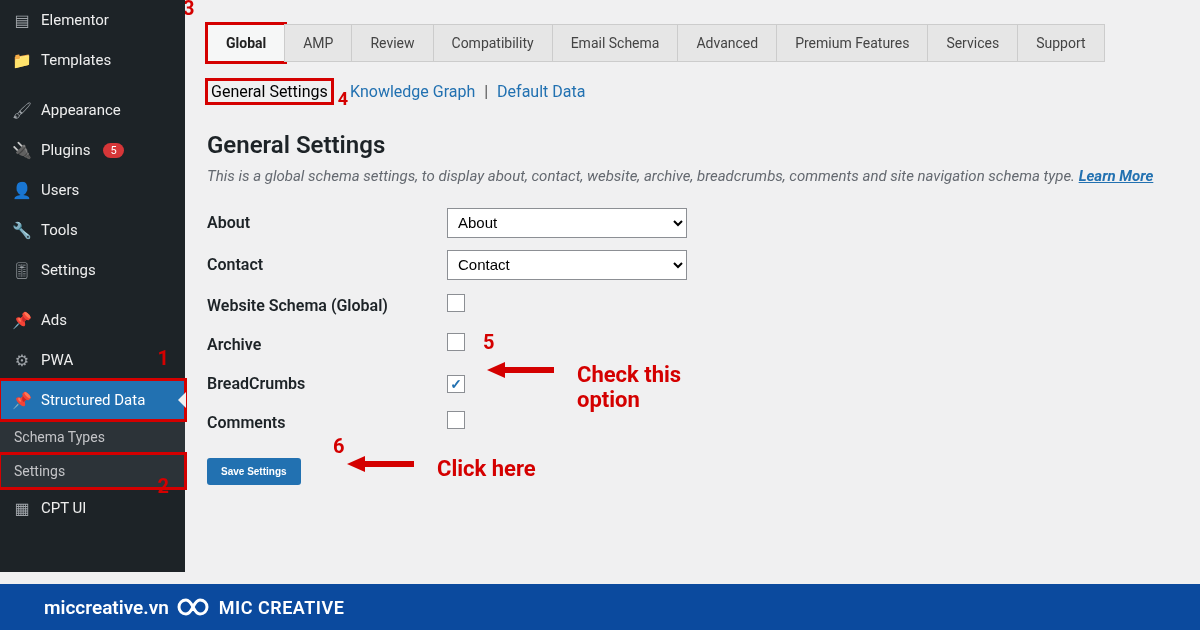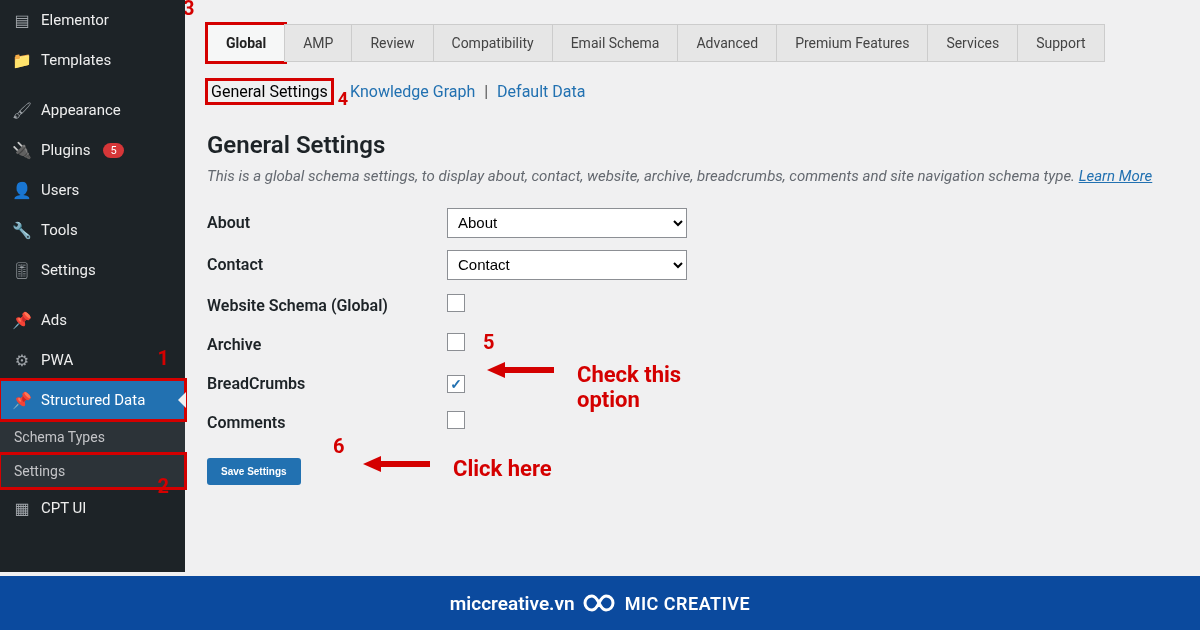--- a/index.html
+++ b/index.html
@@ -22,34 +22,34 @@
   .main { flex: 1; padding: 10px 18px 14px 22px; overflow: hidden; position: relative; }
   .tabs { display: flex; gap: 0; margin-top: 14px; }
   .tab { border: 1px solid #ccc; background: #e6e6e6; padding: 10px 18px; font-size: 14px; color: #444; cursor: pointer; margin-right: -1px; }
   .tab.active { background: #f6f7f7; font-weight: 700; color: #222; }
   .subtabs { margin-top: 18px; font-size: 16px; }
   .subtabs a { color: #2271b1; text-decoration: none; }
   .subtabs .sep { color: #555; margin: 0 5px; }
   .subtabs .cur { color: #000; }
   h2.sec-title { font-size: 24px; font-weight: 600; color: #1d2327; margin-top: 28px; }
   .desc { font-style: italic; color: #646970; font-size: 15px; margin-top: 6px; line-height: 1.5; }
-  .desc a { color: #2271b1; text-decoration: underline; font-style: italic; }
+  .desc a { color: #2271b1; text-decoration: underline; font-style: italic; font-weight: bold; }
   table.form { margin-top: 14px; border-collapse: collapse; }
   table.form th { text-align: left; font-weight: 600; font-size: 16px; color: #1d2327; padding: 10px 0; width: 240px; vertical-align: middle; }
   table.form td { padding: 6px 0; }
   select { width: 240px; height: 30px; border: 1px solid #8c8f94; background: #fff; font-size: 15px; padding: 0 6px; }
   .cb { width: 18px; height: 18px; border: 1px solid #8c8f94; background: #fff; display: inline-flex; align-items: center; justify-content: center; cursor: pointer; }
   .cb.checked::after { content: "✓"; color: #2271b1; font-size: 14px; font-weight: 700; }
   .btn-primary { background: #2271b1; color: #fff; border: none; padding: 8px 14px; font-size: 10px; cursor: pointer; border-radius: 3px; margin-top: 16px; font-weight: bold; }
   
   .ann { position: absolute; color: #d40000; font-weight: 700; font-size: 22px; display: flex; gap: 16px; }
   .arrow-left { display: inline-block; width: 0; height: 0; border-top: 8px solid transparent; border-bottom: 8px solid transparent; border-right: 18px solid #d40000; position: relative; }
   .arrow-left::after { content: ""; position: absolute; left: 17px; top: -3px; width: 50px; height: 6px; background: #d40000; }
   
-  .footer { position: absolute; left: 0; right: 0; bottom: 0; height: 54px; background: #0b4a9e; color: #fff; display: flex; align-items: center; justify-content: center; padding: 0 44px; font-size: 19px; font-weight: 600; }
+  .footer { position: absolute; left: 0; right: 0; bottom: 0; height: 46px; background: #0b4a9e; color: #fff; display: flex; align-items: center; justify-content: flex-start; padding: 0 44px; font-size: 19px; font-weight: 600; }
   .logo { display: flex; align-items: center; gap: 10px; font-size: 18px; letter-spacing: .5px; }
   .logo-draw { width: 40px; height: 24px; }
 </style>
 </head>
 <body>
 
 <div class="wrap">
 
   <div class="sidebar">
     <div class="sb-item">
@@ -164,21 +164,21 @@
       <tr>
         <th>Comments</th>
         <td><span class="cb"></span></td>
       </tr>
     </tbody>
       </table>
 
     <div style="position:relative">
       <span class="red-num" style="left:126px; top:-8px">6</span>
       <button class="btn-primary">Save Settings</button>
-      <span class="ann" style="left:156px; top:14px">
+      <span class="ann" style="left:140px; top:14px">
         <span class="arrow-left"></span>
         <span style="margin-left:56px">Click here</span>
       </span>
     </div>
   </div>
 </div>
 
 <div class="footer">
   <span>miccreative.vn</span>
   <span class="logo">

